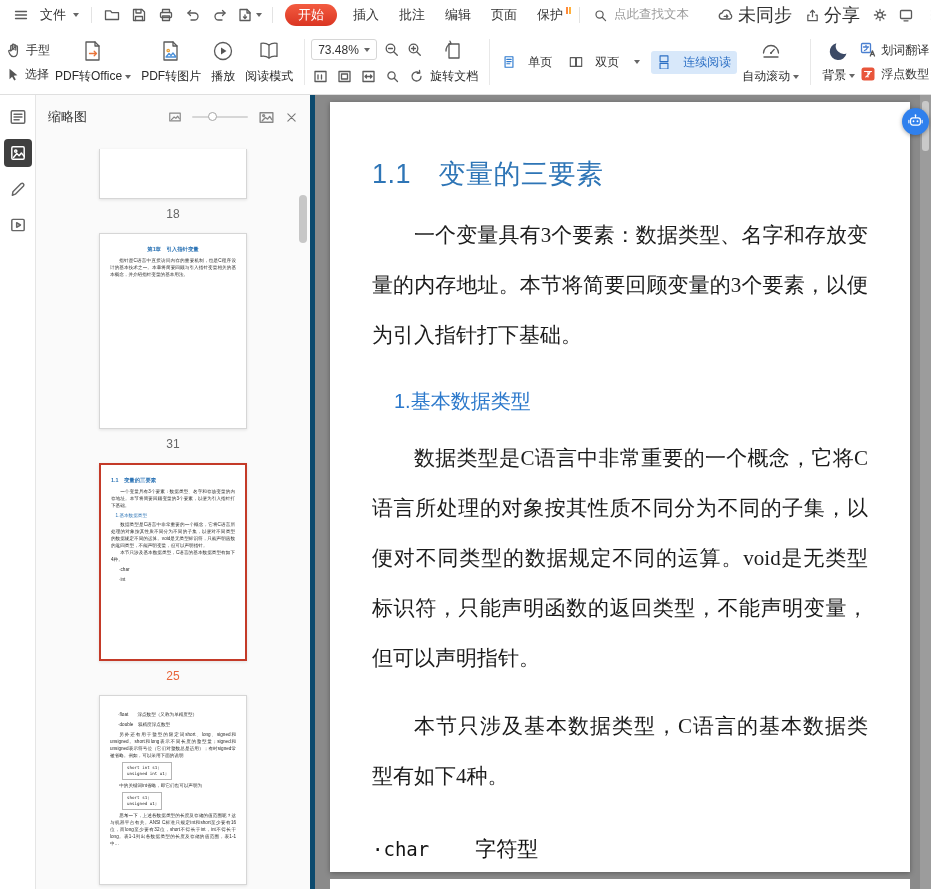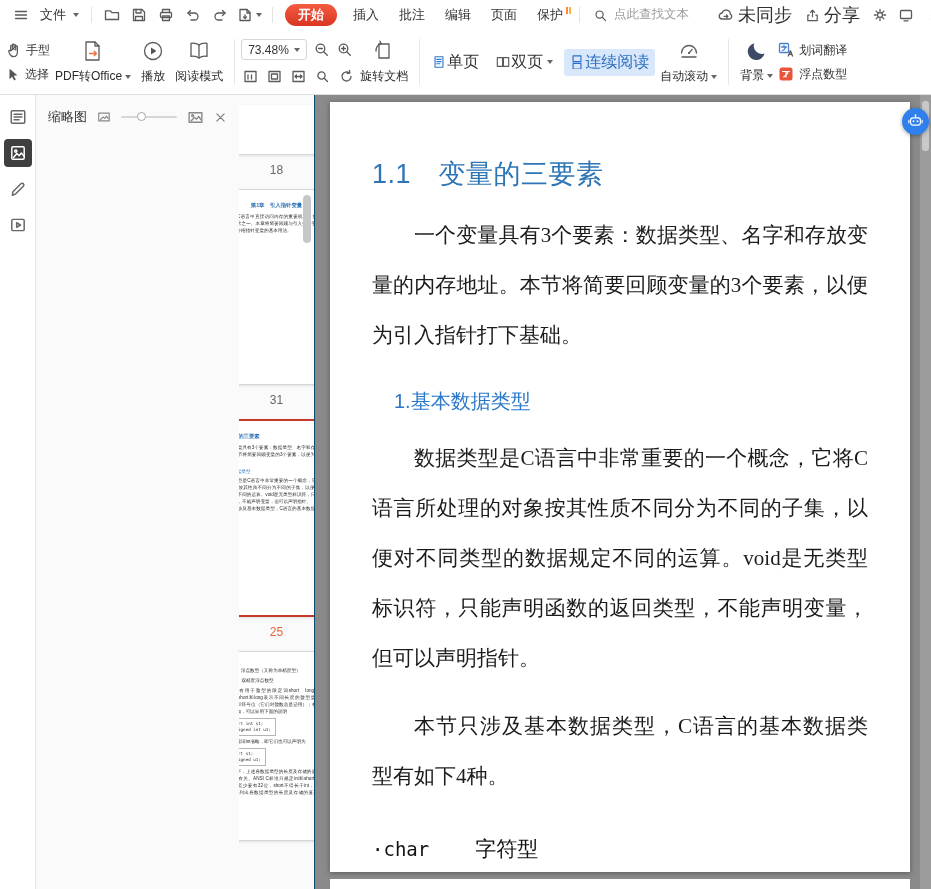--- a/index.html
+++ b/index.html
@@ -8,48 +8,48 @@
 svg{display:block;flex:none}
 .ic{fill:none;stroke:#5a5a5a;stroke-width:1.3;stroke-linecap:round;stroke-linejoin:round}
 .crt{width:0;height:0;border-left:3.5px solid transparent;border-right:3.5px solid transparent;border-top:4px solid #666;display:inline-block;margin-left:3px}
 .vdiv{width:1px;height:16px;background:#e3e3e3;margin:0 5px;flex:none}
 
 
 .menubar{height:30px;display:flex;align-items:center;padding:0 8px;font-size:13px;gap:2px;background:#fff}
 .mbtn{height:24px;min-width:25px;display:flex;align-items:center;justify-content:center;border-radius:3px;padding:0 3px;flex:none}
 .file{display:flex;align-items:center;gap:4px;padding:0 5px;height:24px;flex:none}
 .tab{height:24px;display:flex;align-items:center;padding:0 9px;border-radius:4px;position:relative;flex:none}
-.tab-start{background:linear-gradient(180deg,#f35b40,#da3522);color:#fff;border-radius:12px;height:22px;padding:0 13px;margin:0 5px;font-weight:bold}
+.tab-start{background:linear-gradient(180deg,#f35b40,#da3522);color:#fff;border-radius:12px;height:22px;padding:0 13px;margin:0 5px;font-weight:normal}
 .badge{position:absolute;top:4px;right:1px;width:5px;height:7px;border-left:2px solid #ff8a3c;border-right:2px solid #ffb13c}
 .search{display:flex;align-items:center;gap:6px;margin-left:6px;flex:none}
 .search input{border:none;outline:none;width:96px;font-size:12.5px;font-family:Liberation Mono, monospace;color:#0f172a;background:transparent}
 .search input::placeholder{color:#9b9b9b}
 .mright{margin-left:auto;display:flex;align-items:center;gap:1px}
 .mtext{display:flex;align-items:center;gap:4px;font-size:18px;padding:0 6px;height:24px;flex:none;white-space:nowrap}
 
 
 .ribbon{height:65px;display:flex;align-items:center;padding:0 6px;border-bottom:1px solid #dfdfdf;background:#fff;overflow:hidden}
 .stack{display:flex;flex-direction:column;justify-content:center;gap:7px;flex:none}
 .srow{display:flex;align-items:center;gap:5px;font-size:12px;white-space:nowrap}
 .big{display:flex;flex-direction:column;align-items:center;justify-content:center;gap:5px;font-size:12px;color:#2b2b2b;padding:3px 5px;border-radius:4px;white-space:nowrap;flex:none}
 .big .lbl{display:flex;align-items:center}
 .zoombox{width:66px;height:21px;border:1px solid #d6d6d6;border-radius:3px;display:flex;align-items:center;justify-content:space-between;padding:0 6px;font-size:12px}
 .fitrow{display:flex;gap:6px;align-items:center}
 .fitbtn{width:18px;height:18px;display:flex;align-items:center;justify-content:center;border-radius:3px}
 .pagebox{width:126px;height:22px;border:1px solid #d2d2d2;border-radius:3px;text-align:center;font-size:12.5px;font-family:inherit;outline:none;color:#444;background:#fff}
-.vbtn{display:flex;align-items:center;gap:1px;font-size:16px;padding:3px 6px;border-radius:3px;flex:none}
+.vbtn{display:flex;align-items:center;gap:12px;font-size:12px;padding:3px 6px;border-radius:3px;flex:none}
 .vbtn.on{background:#d8e8fa;color:#2c6fc4}
 .rbdiv{width:1px;height:46px;background:#e8e8e8;margin:0 6px;flex:none}
 
 
 .workspace{display:flex;height:794px;position:relative}
 .strip{width:36px;border-right:1px solid #e5e5e5;display:flex;flex-direction:column;align-items:center;padding-top:8px;gap:8px;background:#fff;flex:none}
 .sbtn{width:28px;height:28px;border-radius:4px;display:flex;align-items:center;justify-content:center}
 .sbtn.on{background:#3f3f3f}
-.panel{width:279px;background:#fafafa;border-right:1px solid #0c4a6e;display:flex;flex-direction:row;position:relative;flex:none}
+.panel{width:279px;background:#fafafa;border-right:5px solid #0c4a6e;display:flex;flex-direction:column;position:relative;flex:none}
 .phead{height:44px;display:flex;align-items:center;gap:10px;padding:0 12px;font-size:13px;color:#333;flex:none}
 .slider{width:56px;height:2px;background:#d6d6d6;border-radius:1px;position:relative}
 .knob{width:9px;height:9px;border-radius:50%;background:#fff;border:1px solid #a5a5a5;position:absolute;left:16px;top:-4px}
 .plist{flex:1;overflow:hidden;display:flex;flex-direction:column;align-items:center;padding-top:10px}
 .thumb{width:148px;background:#fff;border:1px solid #d6d6d6;box-shadow:0 1px 3px rgba(0,0,0,.10);flex:none;overflow:hidden}
 .cap{font-size:12px;color:#666;margin:8px 0 12px;text-align:center}
 .tsel{border:2px solid #c43a28}
 .capsel{color:#e8653a}
 .tinner{padding:12px 10px;font-size:4.6px;line-height:7px;color:#2a2a2a}
 .th1{color:#2e75b6;font-weight:bold;font-size:5.4px;margin-bottom:4px}
@@ -255,20 +255,33 @@
         </svg>
       </span>
     <span class="lbl">
         <span>PDF转Office</span>
         <span class="crt"></span>
       </span>
   </div>
   <div class="big">
     <span>
         <svg width="24" height="24" viewBox="0 0 24 24" class="ic">
+          <path d="M5 3h9l4 4v14H5z"></path>
+          <path d="M14 3v4h4"></path>
+          <circle cx="9.2" cy="11.5" r="1.2" stroke="#e8a13a"></circle>
+          <path d="M7 18l3-3.5 2 2 2-2.5 3 4z" stroke="#4a90d9"></path>
+        </svg>
+      </span>
+    <span class="lbl">
+        <span>PDF转图片</span>
+      </span>
+  </div>
+  <div class="big">
+    <span>
+        <svg width="24" height="24" viewBox="0 0 24 24" class="ic">
           <circle cx="12" cy="12" r="8.5"></circle>
           <path d="M10 8.5l5.5 3.5-5.5 3.5z" fill="#555" stroke="none"></path>
         </svg>
       </span>
     <span class="lbl">
         <span>播放</span>
       </span>
   </div>
   <div class="big">
     <span>

